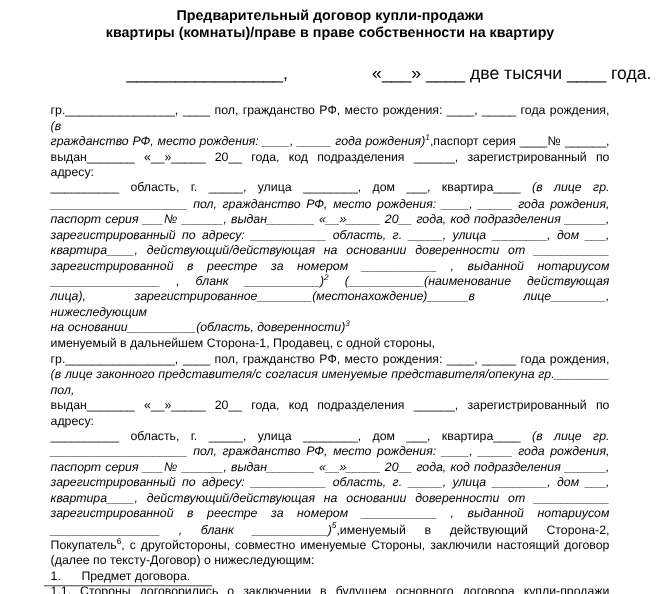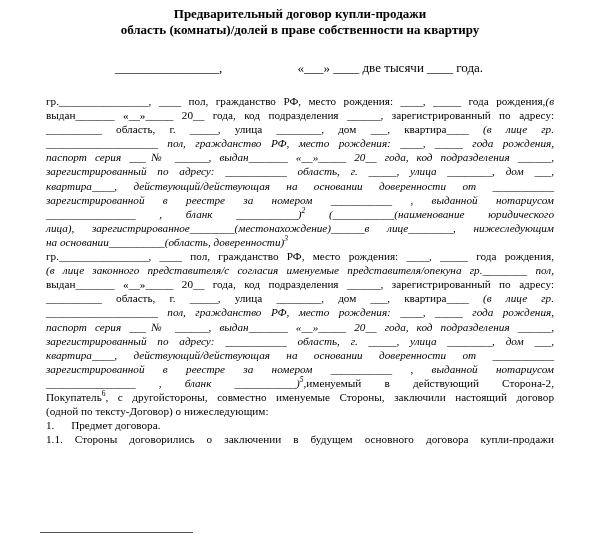--- a/index.html
+++ b/index.html
@@ -1,77 +1,79 @@
 <!DOCTYPE html>
 <html><head>
 <meta charset="utf-8">
 <style>
   html,body{margin:0;padding:0;background:#ffffff;}
   .page{
     width:600px;height:540px;background:#ffffff;color:#000;
-    font-family:Liberation Serif, serif;
+    font-family:Liberation Sans, sans-serif;
     overflow:hidden;position:relative;box-sizing:border-box;
   }
   .doc-title{
     text-align:center;font-weight:bold;font-size:13px;line-height:15.5px;
     padding-top:6px;
   }
   .date-line{
-    margin:24px 45px 19px 45px;padding-left:70px;font-size:13px;line-height:14px;
+    margin:24px 45px 19px 45px;padding-left:70px;font-size:16px;line-height:14px;
     white-space:nowrap;
   }
   .date-line .gap{margin-left:72px;}
   .body-text{margin:0 46px;font-size:11.2px;line-height:14.1px;}
   .line{text-align:justify;}
   .line.stretch{text-align-last:justify;}
   .it{font-style:italic;}
   sup{font-size:7.5px;line-height:0;vertical-align:super;}
   .footnote-rule{
     position:absolute;left:40px;top:532px;width:153px;height:0;
     border-top:1px solid #555;
   }
 </style>
 </head>
 <body>
 
 <div class="page">
 
   <div class="doc-title">
     <div>Предварительный договор купли-продажи</div>
-    <div>область (комнаты)/долей в праве собственности на квартиру</div>
+    <div>квартиры (комнаты)/праве в праве собственности на квартиру</div>
   </div>
 
   <div class="date-line">
     <span>________________,</span>
     <span class="gap">«___» ____ две тысячи ____ года.</span>
   </div>
 
   <div class="body-text">
       <div class="line stretch"><span>гр.________________, ____ пол, гражданство РФ, место рождения: ____, _____ года рождения,</span><span class="it">(в</span></div>
+      <div class="line stretch"><span class="it">гражданство РФ, место рождения: ____, _____ года рождения)</span><sup class="it">1</sup><span>,паспорт серия ____№ ______,</span></div>
       <div class="line stretch"><span>выдан_______ «__»_____ 20__ года, код подразделения ______, зарегистрированный по адресу:</span></div>
       <div class="line stretch"><span>__________ область, г. _____, улица ________, дом ___, квартира____ </span><span class="it">(в лице гр.</span></div>
       <div class="line stretch"><span class="it">____________________ пол, гражданство РФ, место рождения: ____, _____ года рождения,</span></div>
       <div class="line stretch"><span class="it">паспорт серия ___№ ______, выдан_______ «__»_____ 20__ года, код подразделения ______,</span></div>
       <div class="line stretch"><span class="it">зарегистрированный по адресу: ___________ область, г. _____, улица ________, дом ___,</span></div>
       <div class="line stretch"><span class="it">квартира____, действующий/действующая на основании доверенности от ___________</span></div>
       <div class="line stretch"><span class="it">зарегистрированной в реестре за номером ___________ , выданной нотариусом</span></div>
-      <div class="line stretch"><span class="it">________________ , бланк ___________)</span><sup class="it">2</sup><span class="it"> (___________(наименование юридического</span></div>
+      <div class="line stretch"><span class="it">________________ , бланк ___________)</span><sup class="it">2</sup><span class="it"> (___________(наименование действующая</span></div>
       <div class="line stretch"><span class="it">лица), зарегистрированное________(местонахождение)______в лице________, нижеследующим</span></div>
       <div class="line"><span class="it">на основании__________(область, доверенности)</span><sup class="it">3</sup></div>
+      <div class="line"><span>именуемый в дальнейшем Сторона-1, Продавец, с одной стороны,</span></div>
       <div class="line stretch"><span>гр.________________, ____ пол, гражданство РФ, место рождения: ____, _____ года рождения,</span></div>
       <div class="line stretch"><span class="it">(в лице законного представителя/с согласия именуемые представителя/опекуна гр.________ пол,</span></div>
       <div class="line stretch"><span>выдан_______ «__»_____ 20__ года, код подразделения ______, зарегистрированный по адресу:</span></div>
       <div class="line stretch"><span>__________ область, г. _____, улица ________, дом ___, квартира____ </span><span class="it">(в лице гр.</span></div>
       <div class="line stretch"><span class="it">____________________ пол, гражданство РФ, место рождения: ____, _____ года рождения,</span></div>
       <div class="line stretch"><span class="it">паспорт серия ___№ ______, выдан_______ «__»_____ 20__ года, код подразделения ______,</span></div>
       <div class="line stretch"><span class="it">зарегистрированный по адресу: ___________ область, г. _____, улица ________, дом ___,</span></div>
       <div class="line stretch"><span class="it">квартира____, действующий/действующая на основании доверенности от ___________</span></div>
       <div class="line stretch"><span class="it">зарегистрированной в реестре за номером ___________ , выданной нотариусом</span></div>
       <div class="line stretch"><span class="it">________________ , бланк ___________)</span><sup class="it">5</sup><span>,именуемый в действующий Сторона-2,</span></div>
       <div class="line stretch"><span>Покупатель</span><sup>6</sup><span>, с другойстороны, совместно именуемые Стороны, заключили настоящий договор</span></div>
-      <div class="line"><span>(одной по тексту-Договор) о нижеследующим:</span></div>
+      <div class="line"><span>(далее по тексту-Договор) о нижеследующим:</span></div>
       <div class="line"><span>1.&nbsp;&nbsp;&nbsp;&nbsp;&nbsp;&nbsp;Предмет договора.</span></div>
       <div class="line stretch"><span>1.1. Стороны договорились о заключении в будущем основного договора купли-продажи</span></div>
     </div>
 
   <div class="footnote-rule"></div>
 
 </div>
 
 </body></html>

